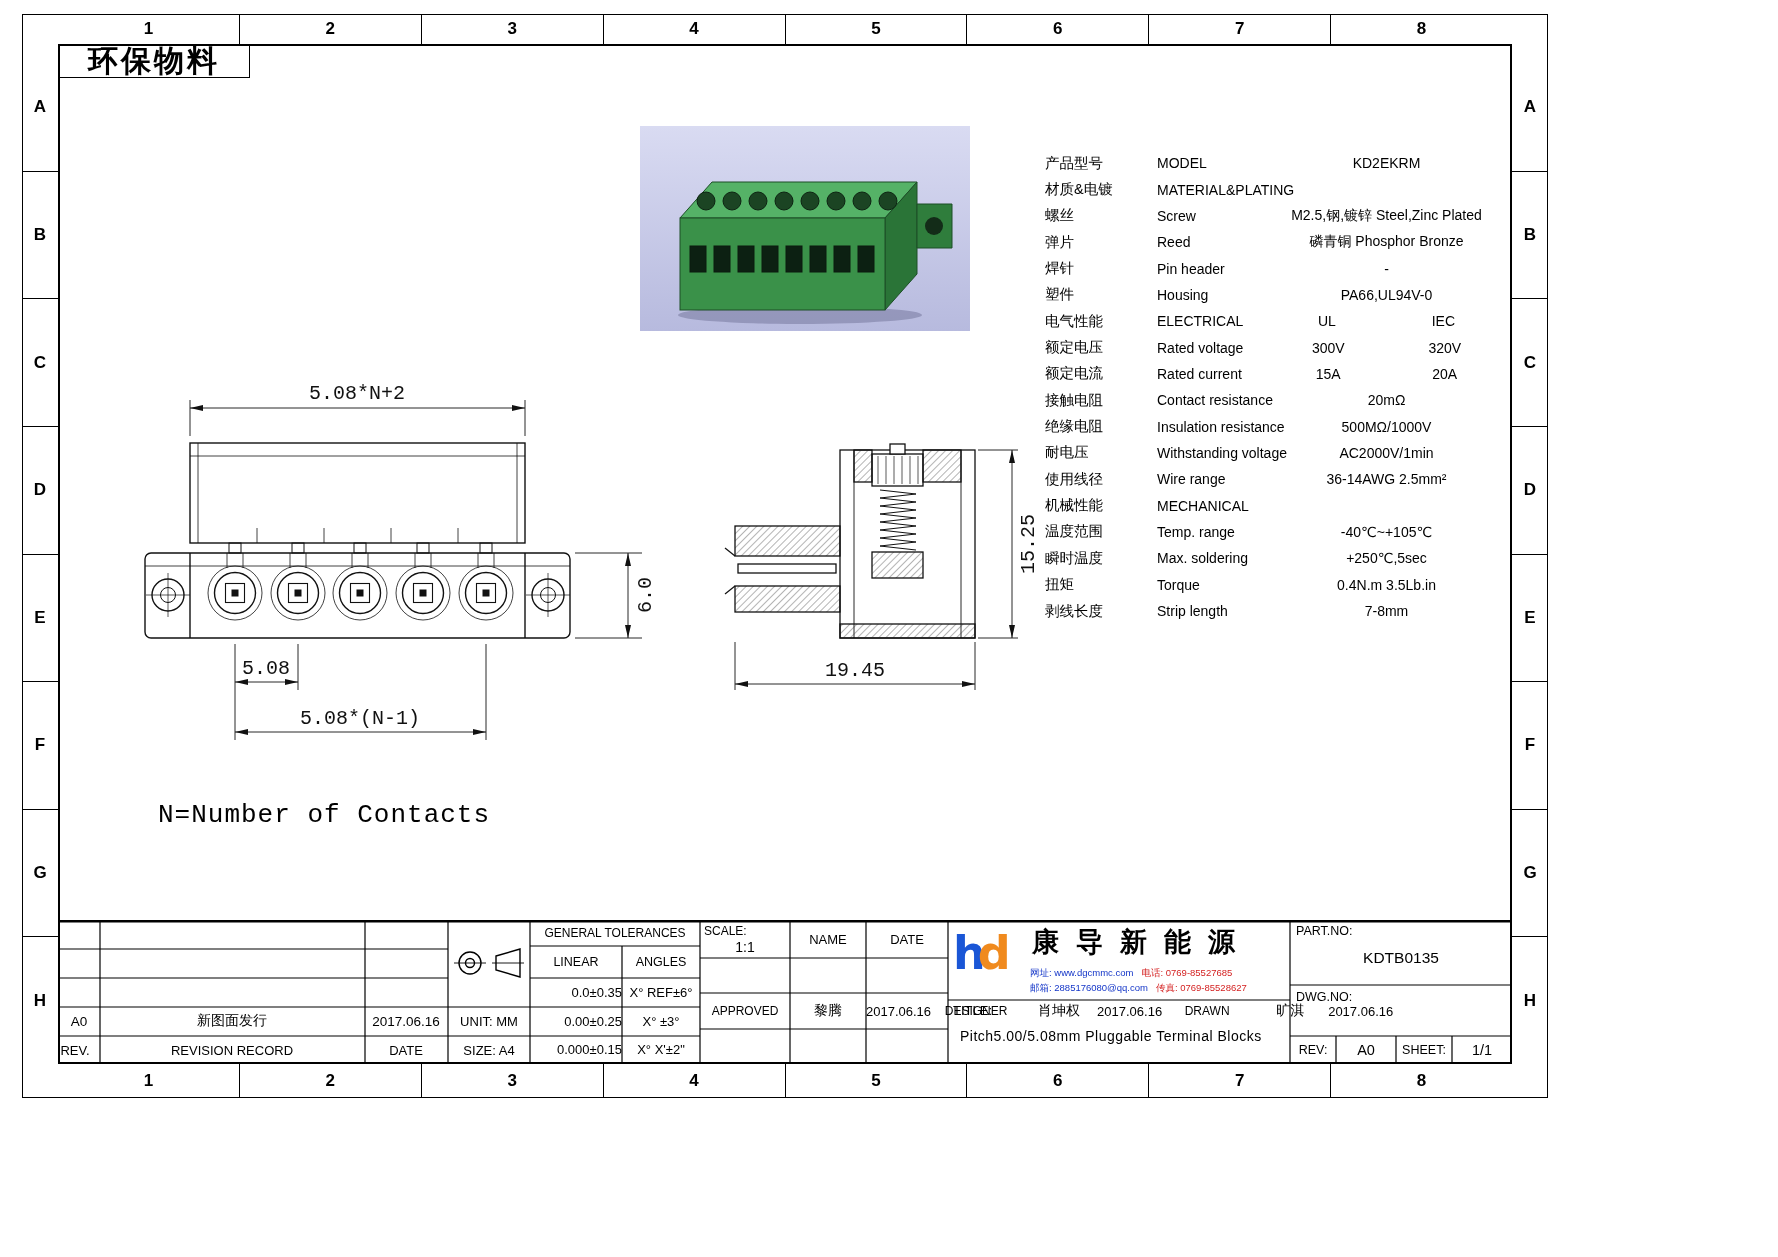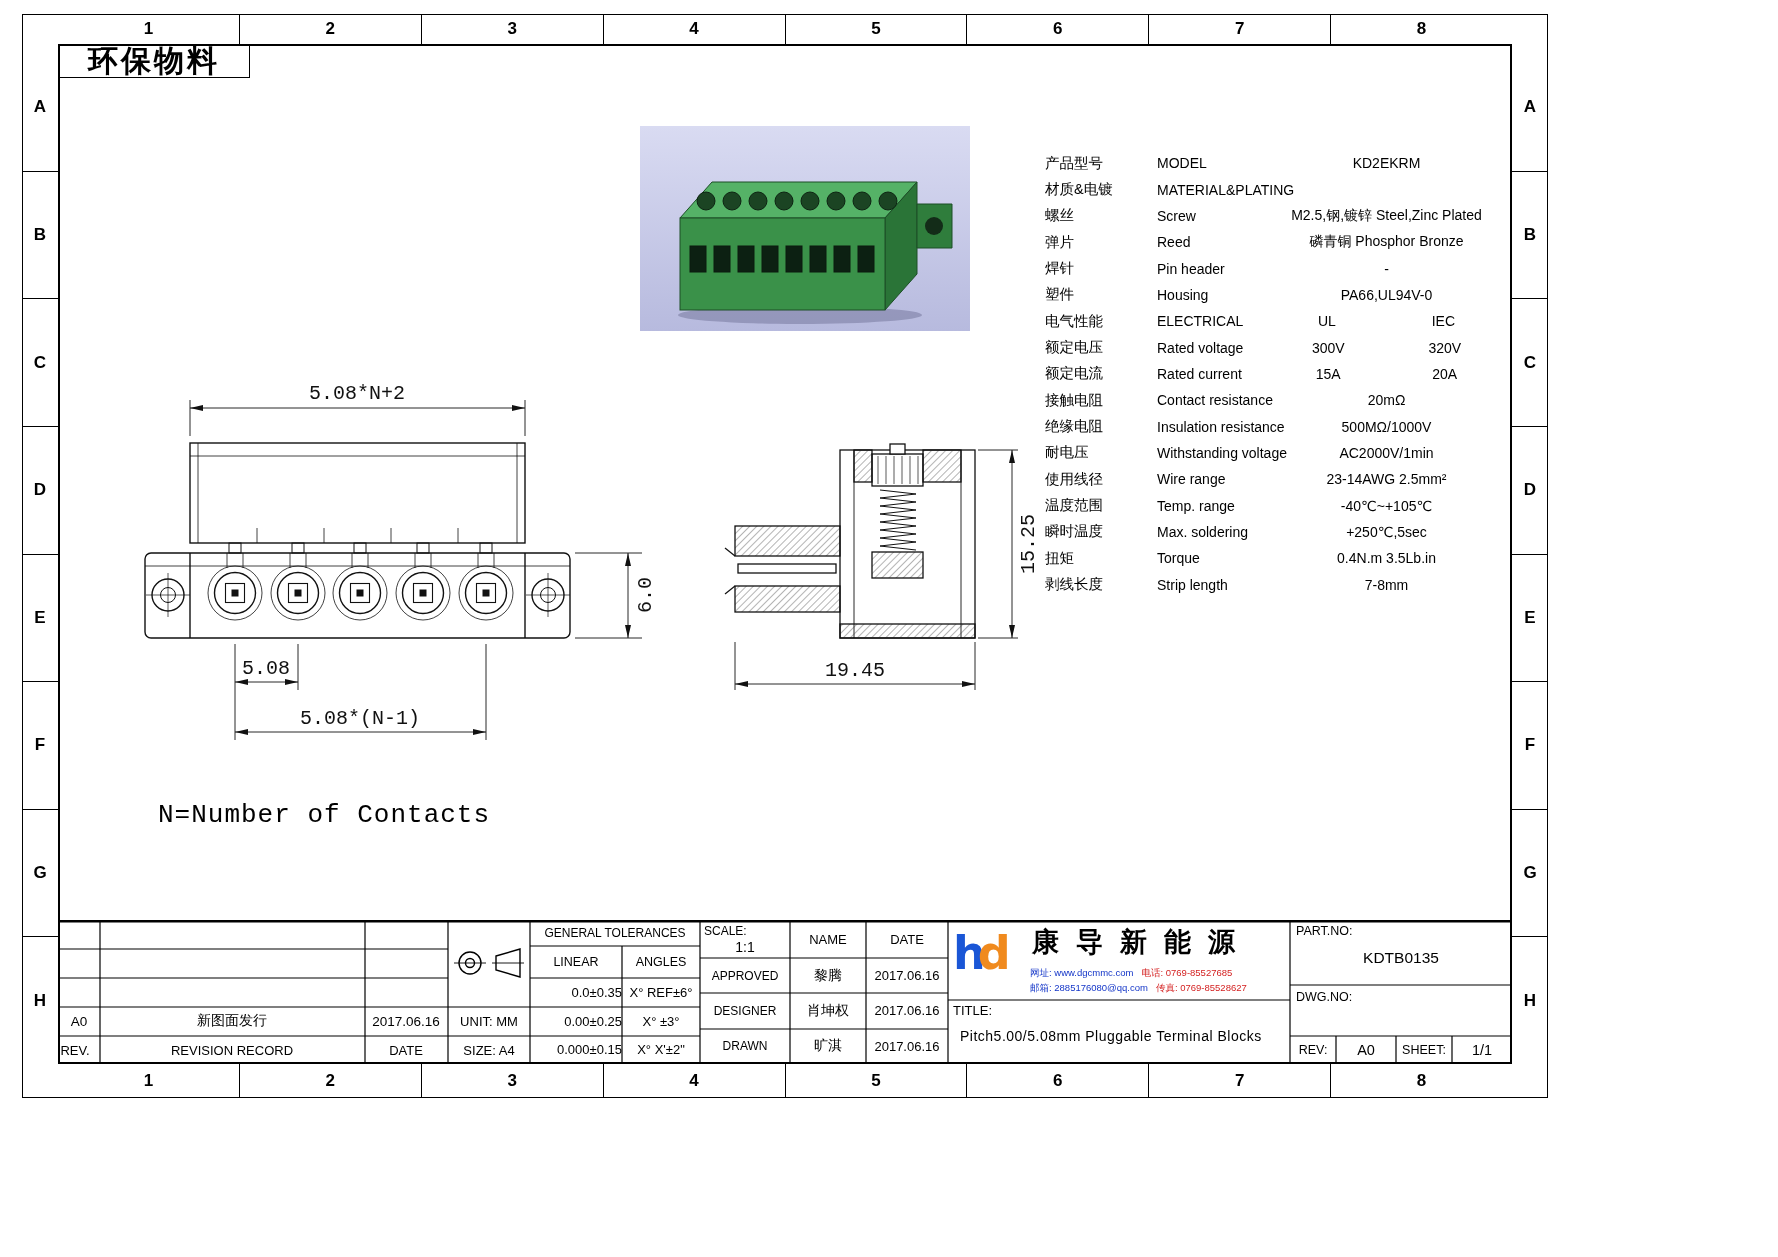--- a/index.html
+++ b/index.html
@@ -28,21 +28,21 @@
   .drw{position:absolute}
   .note{position:absolute;left:158px;top:800px;font-family:"Liberation Mono","DejaVu Sans Mono",monospace;
         font-size:26px;letter-spacing:1px}
   .tbsvg{position:absolute;left:58px;top:920px}
   .t{position:absolute;transform:translate(-50%,-50%);white-space:nowrap}
   .tl{position:absolute;white-space:nowrap}
   .gt-rows{position:absolute;left:530px;top:978px;width:170px;height:86px;display:flex;flex-direction:column}
   .gt-row{flex:1;display:flex;align-items:center;font-size:13px}
   .gt-lin{width:92px;text-align:right}
   .gt-ang{flex:1;text-align:center}
-  .sign-rows{position:absolute;left:700px;top:958px;width:248px;height:106px;display:flex;flex-direction:column}
+  .sign-rows{position:absolute;left:700px;top:958px;width:248px;height:106px;display:flex;}
   .sign-row{flex:1;display:flex;align-items:center}
   .sr-role{width:90px;text-align:center;font-size:12px}
   .sr-name{width:76px;text-align:center;font-size:14px}
   .sr-date{flex:1;text-align:center;font-size:13px}
   .company{position:absolute;left:1032px;top:924px;font-size:27px;font-weight:700;letter-spacing:17px;white-space:nowrap}
   .contact{position:absolute;left:1030px;font-size:9.5px;line-height:13px;white-space:nowrap}
   .c-blue{color:#1436c8}
   .c-red{color:#d42222;margin-left:8px}
   .logo{position:absolute;left:953px;top:924px;width:75px;height:62px;
         font-family:"DejaVu Sans",sans-serif;font-weight:800;font-size:46px;line-height:58px}
@@ -237,24 +237,29 @@
         <span class="spec-en">Withstanding voltage</span>
         <span class="spec-vals">
           <span class="sv">AC2000V/1min</span>
         </span>
       </div>
 
       <div class="spec-row">
         <span class="spec-cn">使用线径</span>
         <span class="spec-en">Wire range</span>
         <span class="spec-vals">
-          <span class="sv">23-14AWG 2.5mm²</span>
-        </span>
-      </div>
-
+          <span class="sv">36-14AWG 2.5mm²</span>
+        </span>
+      </div>
+
+      <div class="spec-row">
+        <span class="spec-cn">机械性能</span>
+        <span class="spec-en">MECHANICAL</span>
+        <span class="spec-vals"></span>
+      </div>
 
       <div class="spec-row">
         <span class="spec-cn">温度范围</span>
         <span class="spec-en">Temp. range</span>
         <span class="spec-vals">
           <span class="sv">-40℃~+105℃</span>
         </span>
       </div>
 
       <div class="spec-row">

